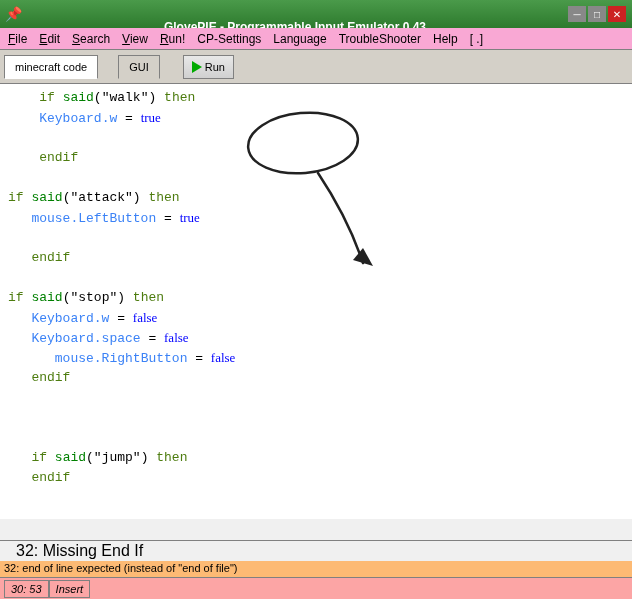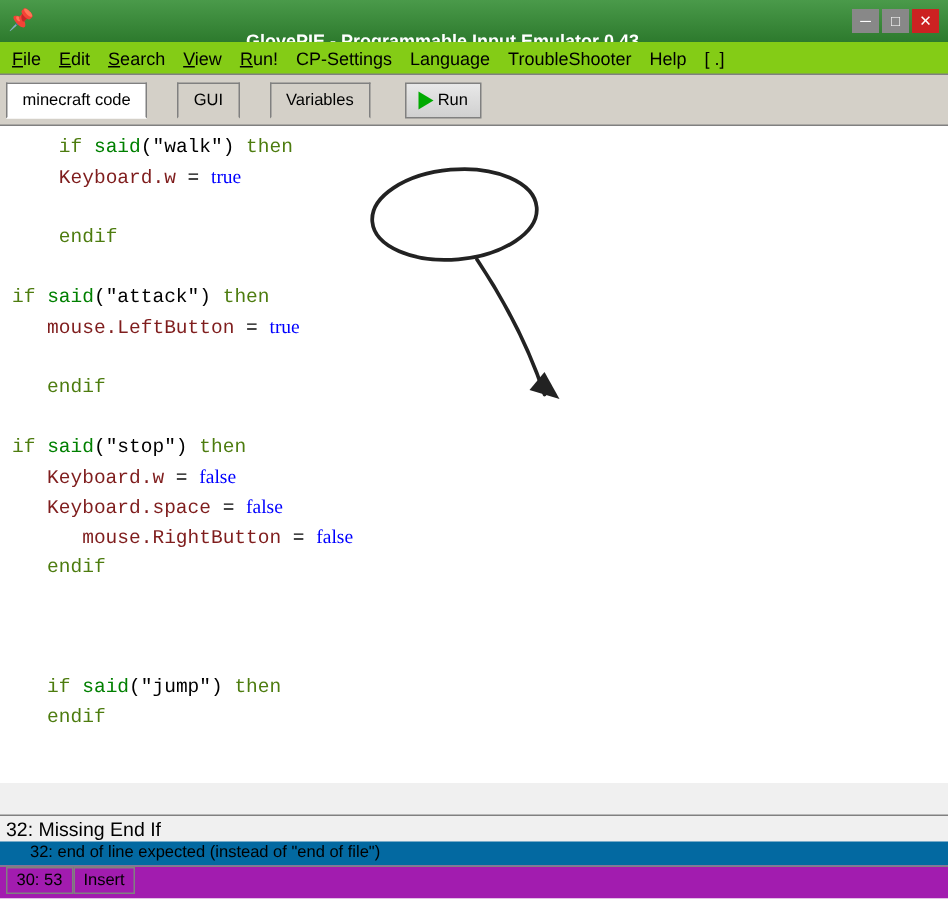--- a/index.html
+++ b/index.html
@@ -56,21 +56,21 @@
       cursor: pointer;
       border: none;
       color: white;
     }
     #minimize-btn { background: #888; }
     #maximize-btn { background: #888; }
     #close-btn { background: #cc2222; }
 
     
     #menu-bar {
-      background: #84cc16;
+      background: #f9a8d4;
       height: 22px;
       display: flex;
       align-items: center;
       padding: 0 2px;
       border-bottom: 1px solid #808080;
       font-family: Arial, sans-serif;
       font-size: 12px;
     }
     .menu-item {
       padding: 2px 6px;
@@ -149,21 +149,21 @@
       position: relative;
     }
     .code-line {
       white-space: pre;
       height: 20px;
     }
 
     
     .kw { color: #4d7c0f; }        
     .fn { color: #008000; }       
-    .prop { color: #7f1d1d; }      
+    .prop { color: #3b82f6; }      
     .val-true { color: #0000ff; font-family: Liberation Serif, serif; }
 
     
     #code-area::-webkit-scrollbar { width: 14px; height: 14px; }
     #code-area::-webkit-scrollbar-track { background: #f0f0f0; }
     #code-area::-webkit-scrollbar-thumb { background: #c0c0c0; border: 1px solid #808080; }
 
     
     #arrow-overlay {
       position: absolute;
@@ -171,44 +171,46 @@
       left: 0;
       width: 100%;
       height: 100%;
       pointer-events: none;
     }
 
     
     #status-bar-1 {
       background: #f0f0f0;
       border-top: 1px solid #808080;
-      padding: 1px 4px;
-      font-family: Arial, sans-serif;
-      font-size: 13px;
+      padding: 1px 16px;
+      font-family: Arial, sans-serif;
+      font-size: 16px;
       color: #000;
       min-height: 16px;
       margin-top: 21px;
     }
     #status-bar-2 {
-      background: #0369a1;
-      padding: 1px 20px;
+      background: #fdba74;
+      padding: 1px 4px;
       font-family: Arial, sans-serif;
       font-size: 11px;
       color: #000;
       min-height: 16px;
     }
     #bottom-status {
-      background: #a21caf;
+      background: #fca5a5;
       border-top: 1px solid #808080;
       height: 22px;
       display: flex;
+      align-items: center;
       padding: 0 4px;
       font-family: Arial, sans-serif;
       font-size: 11px;
       gap: 0;
+      font-style: italic;
     }
     .status-cell {
       border: 1px solid #808080;
       padding: 1px 6px;
       height: 18px;
       display: flex;
       align-items: center;
     }
   </style>
 </head>
@@ -233,21 +235,20 @@
   <span class="menu-item">CP-Settings</span>
   <span class="menu-item">Language</span>
   <span class="menu-item">TroubleShooter</span>
   <span class="menu-item">Help</span>
   <span class="menu-item">[ .]</span>
 </div>
 
 <div id="toolbar">
   <button class="tab-btn active">minecraft code</button>
   <button class="tab-btn">GUI</button>
-  <button class="tab-btn">Variables</button>
   <button id="run-button">
     <div id="run-arrow"></div>
     <span>Run</span>
   </button>
 </div>
 
 <div id="editor-container">
   <div id="code-area">
 
   <div style="position: relative; min-height: 100%;">

